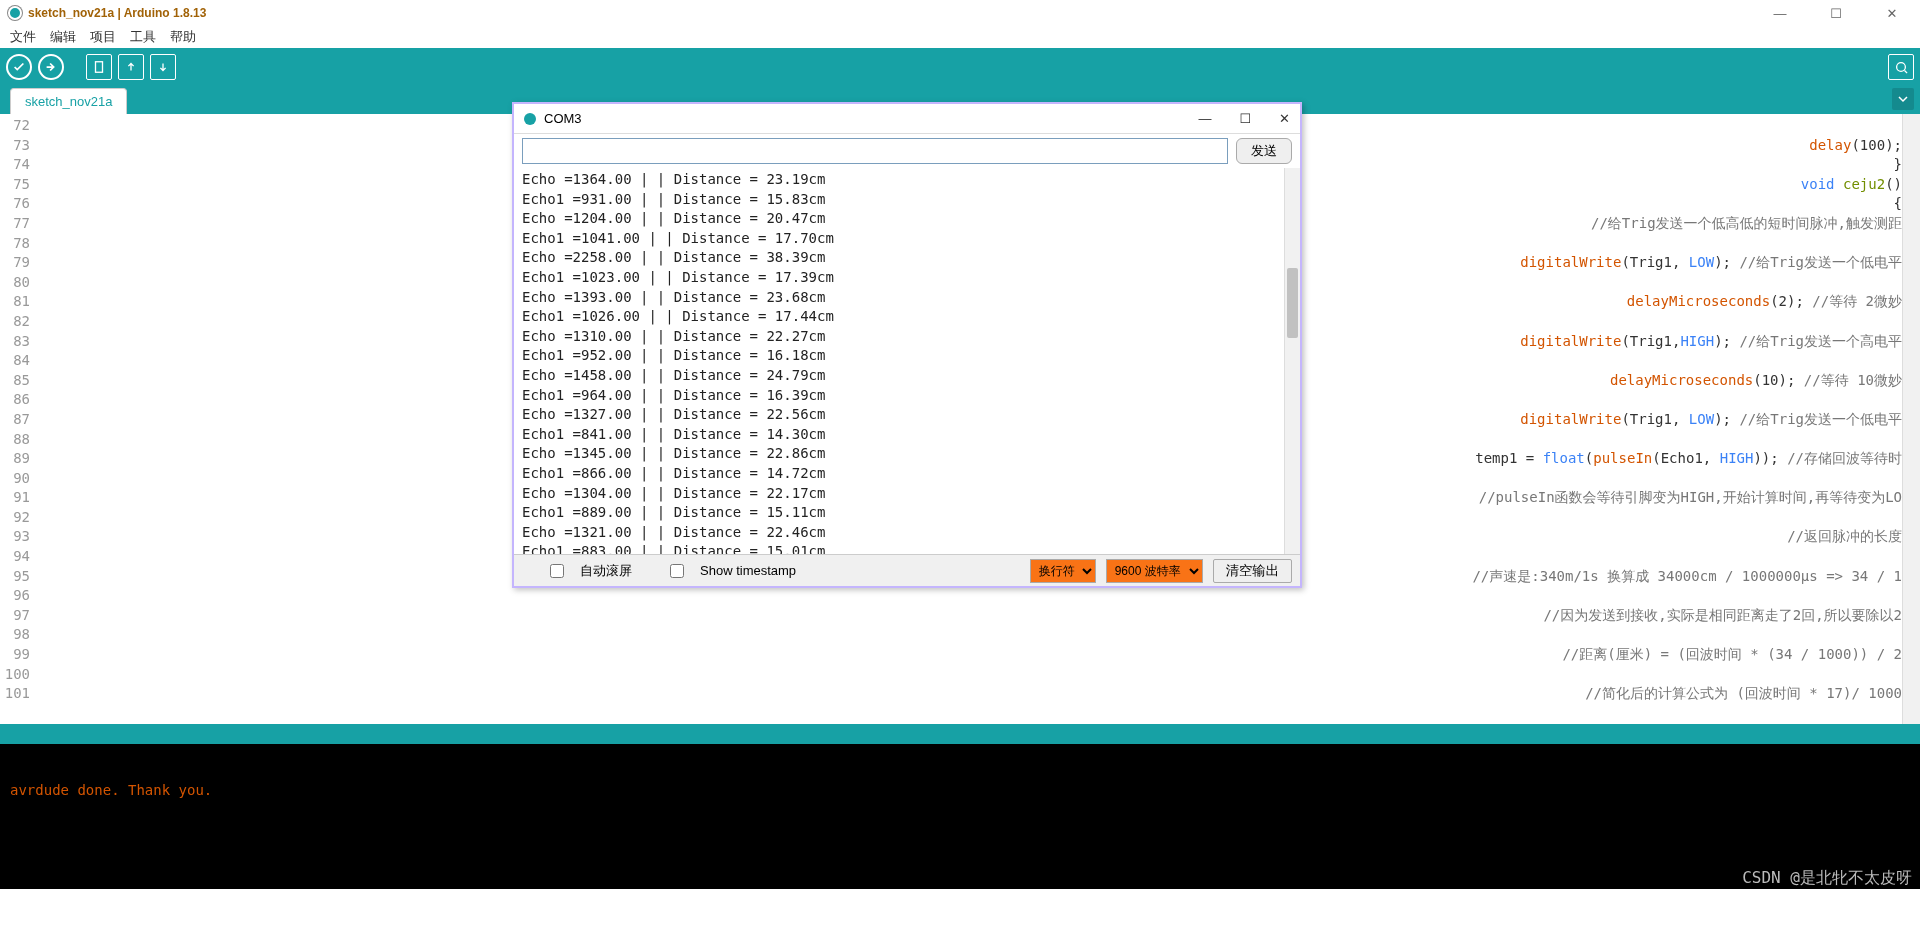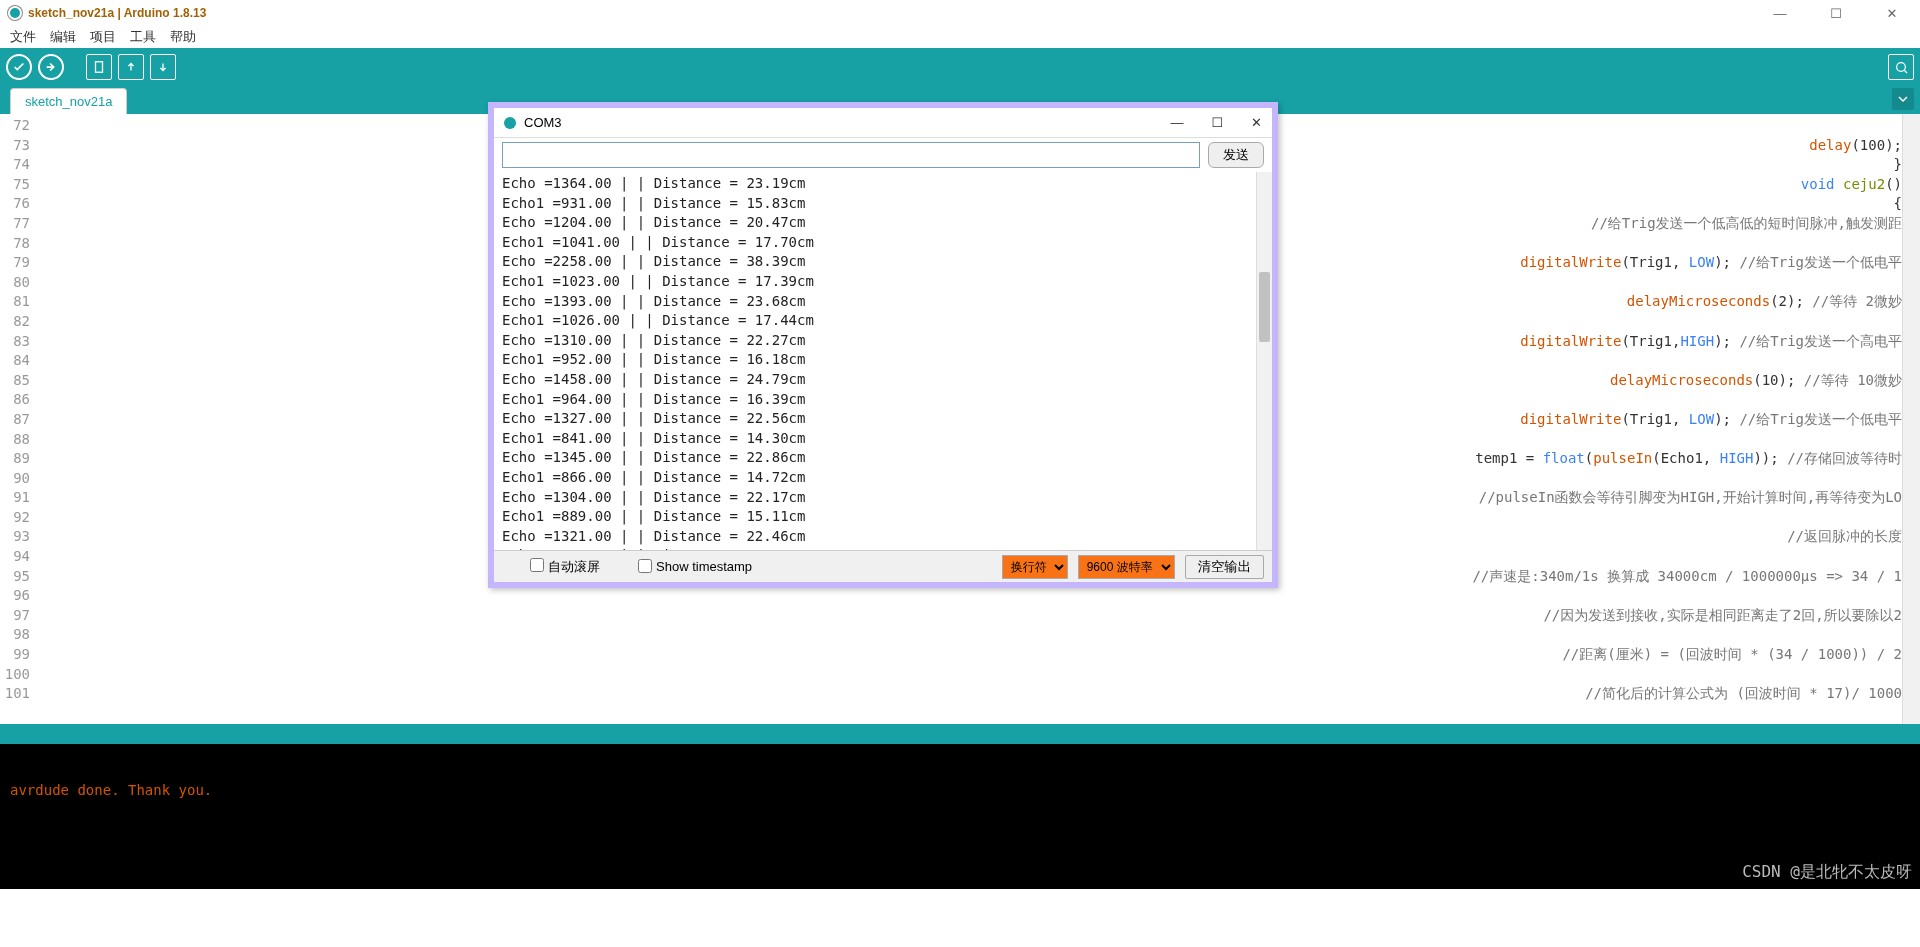--- a/index.html
+++ b/index.html
@@ -22,35 +22,35 @@
 .tab-dropdown { position: absolute; right: 6px; top: 2px; width: 22px; height: 22px; background: #148a8e; display: flex; align-items: center; justify-content: center; border-radius: 2px; }
 .editor { background: #fff; height: 610px; display: flex; overflow: hidden; }
 .gutter { width: 36px; background: #fff; color: #999; text-align: right; padding: 2px 6px 0 0; font-family: Consolas, monospace; font-size: 14px; line-height: 19.6px; }
 .code { flex: 1; font-family: Consolas, monospace; font-size: 14px; line-height: 19.6px; padding: 2px 0 0 4px; white-space: pre; color: #333; text-align: right; }
 .k1 { color: #D35400; } 
 .k2 { color: #728E00; } 
 .k3 { color: #3b82f6; } 
 .cm { color: #777; }
 .bluebar { height: 20px; background: #17A1A5; }
 .console { height: 145px; background: #000; color: #D35400; font-family: Consolas, monospace; font-size: 14px; padding: 38px 10px 10px 10px; position: relative; }
-.watermark { position: absolute; right: 8px; bottom: 6px; color: #bbb; font-size: 16px; }
-
-.serial { position: absolute; left: 488px; top: 102px; width: 790px; height: 486px; background: #fff; border: 6px solid #c4b5fd; box-shadow: 2px 2px 6px rgba(0,0,0,0.25); display: flex; flex-direction: column; }
+.watermark { position: absolute; right: 8px; bottom: 0; color: #bbb; font-size: 16px; }
+
+.serial { position: absolute; left: 512px; top: 102px; width: 790px; height: 486px; background: #fff; border: 2px solid #c4b5fd; box-shadow: 2px 2px 6px rgba(0,0,0,0.25); display: flex; flex-direction: column; }
 .serial-title { height: 30px; background: #fff; border-bottom: 1px solid #ddd; display: flex; align-items: center; padding: 0 10px; }
 .serial-title .app-icon { width: 12px; height: 12px; background: #17A1A5; border-radius: 50%; margin-right: 8px; }
 .serial-title .win-controls { margin-left: auto; display: flex; gap: 28px; color: #333; font-size: 13px; }
 .serial-inputrow { height: 34px; display: flex; align-items: center; padding: 4px 8px; gap: 8px; }
 .serial-inputrow input { flex: 1; height: 26px; border: 1px solid #7a9ebd; padding: 0 6px; }
 .serial-inputrow button { height: 26px; padding: 0 14px; border: 1px solid #aaa; background: #efefef; border-radius: 6px; font-size: 13px; }
 .serial-body { flex: 1; overflow: hidden; display: flex; }
 .serial-text { flex: 1; font-family: Consolas, monospace; font-size: 14px; line-height: 19.6px; padding: 2px 8px; white-space: pre; color: #222; }
 .serial-scroll { width: 16px; background: #f1f1f1; position: relative; border-left: 1px solid #ddd; }
 .serial-thumb { position: absolute; left: 2px; right: 2px; top: 100px; height: 70px; background: #c1c1c1; border-radius: 2px; }
 .serial-footer { height: 32px; border-top: 1px solid #ccc; display: flex; align-items: center; padding: 0 8px; gap: 10px; font-size: 13px; background: #f0f0f0; }
-.serial-footer label { display: flex; gap: 4px; padding-left: 28px; }
+.serial-footer label { display: flex; align-items: center; gap: 16px; padding-left: 28px; }
 .serial-footer select { height: 24px; border: 1px solid #aaa; padding: 0 4px; background: #f97316; font-size: 12px; }
 .serial-footer .spacer { flex: 1; }
 .serial-footer button { height: 24px; padding: 0 12px; border: 1px solid #aaa; background: #efefef; border-radius: 2px; }
 input[type=checkbox] { width: 14px; height: 14px; }
 .editor-scroll { width: 18px; background: #f1f1f1; border-left: 1px solid #ddd; position: relative; }
 </style>
 </head>
 <body>
 
 <div class="titlebar">

